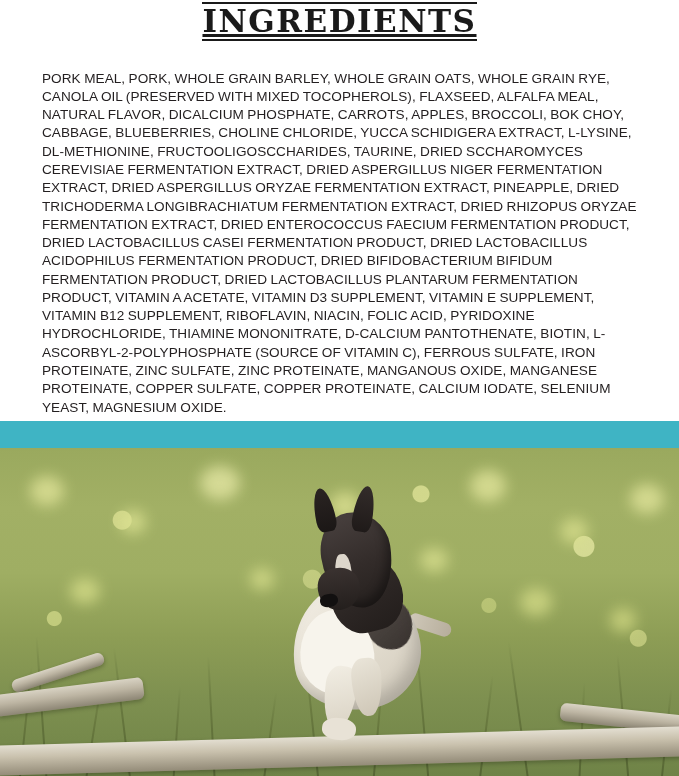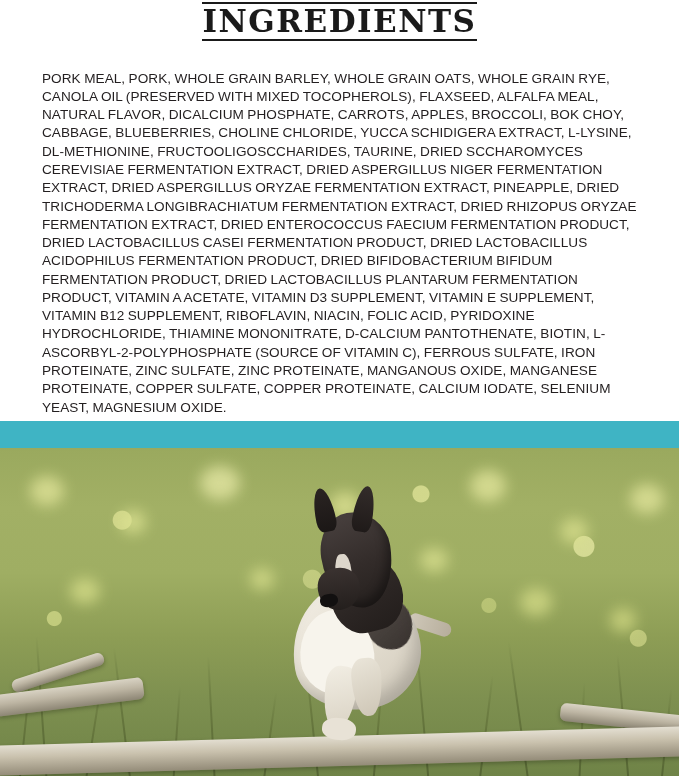--- a/index.html
+++ b/index.html
@@ -50,20 +50,21 @@
         rgba(255,255,255,0.85) 6px
       );
     -webkit-background-clip: text;
   }
   .heading-text {
     font-family: "DejaVu Serif", serif;
     font-weight: bold;
     font-size: 31px;
     letter-spacing: 1.5px;
     text-transform: uppercase;
+    text-decoration: underline;
   }
   .heading-rule-top,
   .heading-rule-bottom {
     height: 2px;
     background: #1a1a1a;
     width: 100%;
   }
   .heading-rule-top { margin-bottom: 1px; }
   .heading-rule-bottom { margin-top: 1px; }
 

